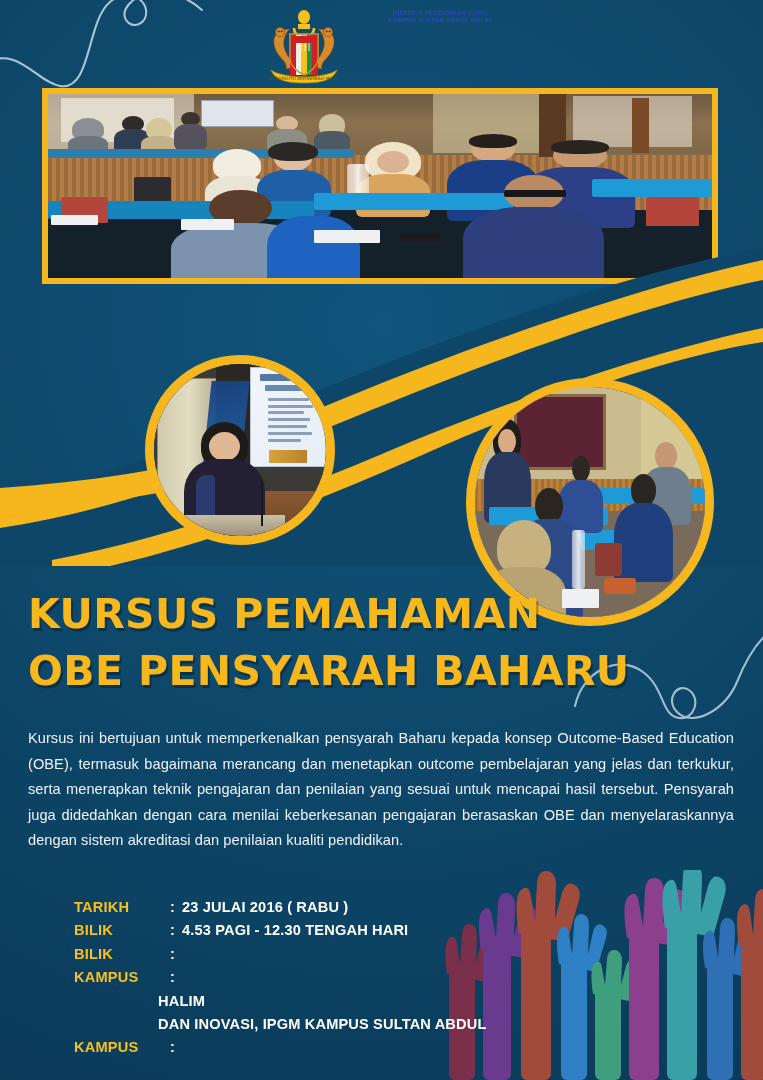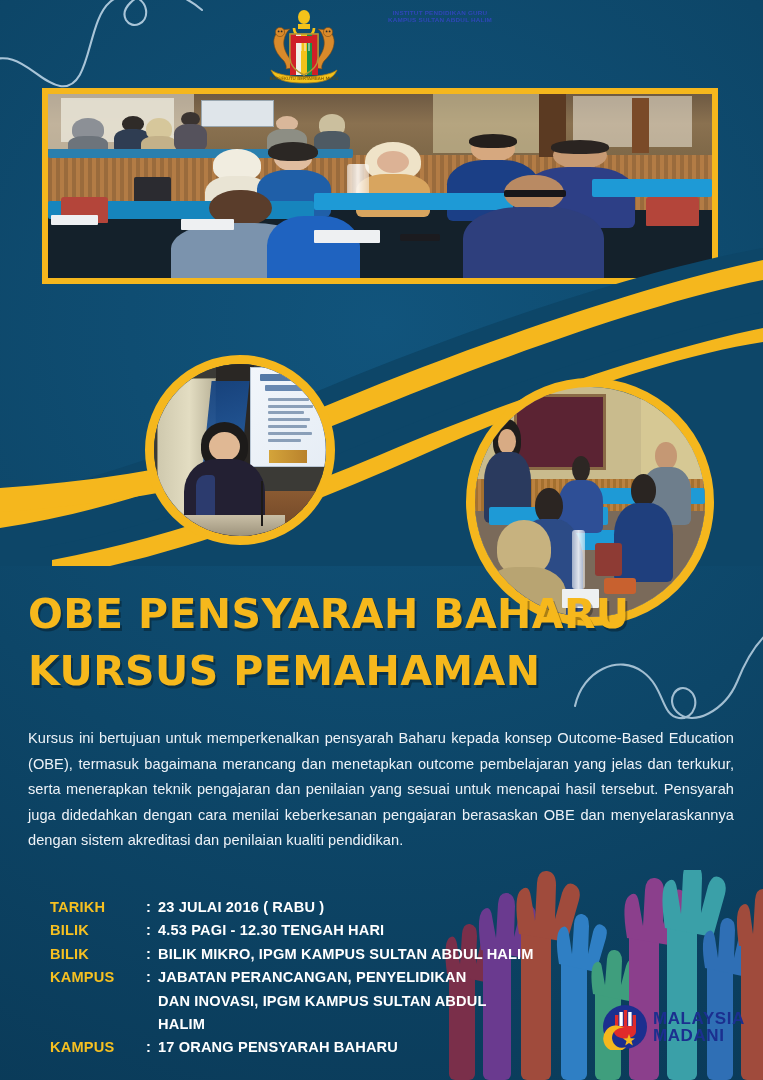--- a/index.html
+++ b/index.html
@@ -130,21 +130,21 @@
   }
 
   
   .hands { position:absolute; right:-6px; bottom:0; width:330px; height:210px; z-index:4; }
 
   
   .details { position:absolute; left:50px; top:896px; z-index:9; }
   .d-row { display:flex; align-items:flex-start; line-height:23.4px; }
   .d-label {
     width:96px; flex:0 0 96px; color:#f6c021; font-weight:bold;
-    font-size:14.6px; letter-spacing:.2px;
+    font-size:14.6px; letter-spacing:.2px;margin-left:24px;
   }
   .d-colon { width:12px; flex:0 0 12px; color:#ffffff; font-weight:bold; font-size:14.6px; }
   .d-value { color:#ffffff; font-weight:bold; font-size:14.6px; letter-spacing:.15px; white-space:nowrap; }
   .d-cont { padding-left:108px; color:#ffffff; font-weight:bold; font-size:14.6px;
             letter-spacing:.15px; line-height:23.4px; white-space:nowrap; }
 
   
   .madani { position:absolute; right:18px; bottom:30px; z-index:10;
             display:flex; align-items:center; gap:5px; }
   .madani-mark { width:46px; height:46px; position:relative; flex:0 0 46px; }
@@ -382,22 +382,22 @@
       </div>
 
       <div class="h-bottle" style="left:42%;top:62%;width:6%;height:26%;"></div>
       <div class="h-paper" style="left:38%;bottom:4%;width:16%;height:8%;"></div>
       <div class="cr-chair" style="left:52%;top:68%;width:12%;height:14%;"></div>
       <div style="position:absolute;left:56%;bottom:10%;width:14%;height:7%;background:#c8612f;border-radius:3px;"></div>
     </div>
   </div>
 
   <div class="title-block">
+    <div class="title-line">KURSUS PEMAHAMAN</div>
     <div class="title-line">OBE PENSYARAH BAHARU</div>
-    <div class="title-line">KURSUS PEMAHAMAN</div>
   </div>
 
   <div class="body-text">Kursus ini bertujuan untuk memperkenalkan pensyarah Baharu kepada konsep Outcome-Based Education (OBE), termasuk bagaimana merancang dan menetapkan outcome pembelajaran yang jelas dan terkukur, serta menerapkan teknik pengajaran dan penilaian yang sesuai untuk mencapai hasil tersebut. Pensyarah juga didedahkan dengan cara menilai keberkesanan pengajaran berasaskan OBE dan menyelaraskannya dengan sistem akreditasi dan penilaian kualiti pendidikan.</div>
 
   <svg class="hands" viewBox="0 0 330 210">
     <g stroke-linejoin="round">
 
       <g fill="#7a2f4a">
         <rect x="10" y="96" width="26" height="114" rx="6"></rect>
         <path d="M8 104 q-4 -30 2 -36 q6 -5 8 6 l3 20 l2 -30 q1 -11 8 -10 q7 1 7 12 l-1 28 l5 -22 q3 -10 9 -7 q7 3 4 13 l-9 34 z"></path>
@@ -447,53 +447,29 @@
 
     <div class="d-row">
       <span class="d-label">BILIK</span>
       <span class="d-colon">:</span>
       <span class="d-value">4.53 PAGI - 12.30 TENGAH HARI</span>
     </div>
 
     <div class="d-row">
       <span class="d-label">BILIK</span>
       <span class="d-colon">:</span>
-      <span class="d-value">BILIK MIKRO, IPGM KAMPUS SULTAN ABDUL HALIM</span>
     </div>
 
     <div class="d-row">
       <span class="d-label">KAMPUS</span>
       <span class="d-colon">:</span>
-      <span class="d-value">JABATAN PERANCANGAN, PENYELIDIKAN</span>
-    </div>
+    </div>
+    <div class="d-cont">HALIM</div>
     <div class="d-cont">DAN INOVASI, IPGM KAMPUS SULTAN ABDUL</div>
-    <div class="d-cont">HALIM</div>
 
     <div class="d-row">
       <span class="d-label">KAMPUS</span>
       <span class="d-colon">:</span>
-      <span class="d-value">17 ORANG PENSYARAH BAHARU</span>
-    </div>
-  </div>
-
-  <div class="madani">
-    <div class="madani-mark">
-      <svg viewBox="0 0 46 46" width="46" height="46">
-        <circle cx="23" cy="23" r="22" fill="#1b2f8f"></circle>
-        <g>
-          <rect x="13" y="11" width="3.4" height="13" fill="#e02b2b"></rect>
-          <rect x="17.4" y="8" width="3.4" height="16" fill="#ffffff"></rect>
-          <rect x="21.8" y="6" width="3.4" height="18" fill="#e02b2b"></rect>
-          <rect x="26.2" y="8" width="3.4" height="16" fill="#ffffff"></rect>
-          <rect x="30.6" y="11" width="3.4" height="13" fill="#e02b2b"></rect>
-          <path d="M12 22 h22 v6 q0 5 -11 7 q-11 -2 -11 -7 z" fill="#e02b2b"></path>
-        </g>
-        <path d="M22 24 a10 10 0 1 0 2 19 a13 13 0 1 1 -2 -19 z" fill="#f5b71d"></path>
-        <path d="M27 30 l1.6 4.2 l4.4 .2 l-3.5 2.7 l1.3 4.3 l-3.8 -2.5 l-3.8 2.5 l1.3 -4.3 l-3.5 -2.7 l4.4 -.2 z" fill="#f5b71d"></path>
-      </svg>
-    </div>
-    <div class="madani-words">
-      <span>MALAYSIA</span>
-      <span>MADANI</span>
-    </div>
-  </div>
+    </div>
+  </div>
+
 
 </div>
 
 </body></html>

